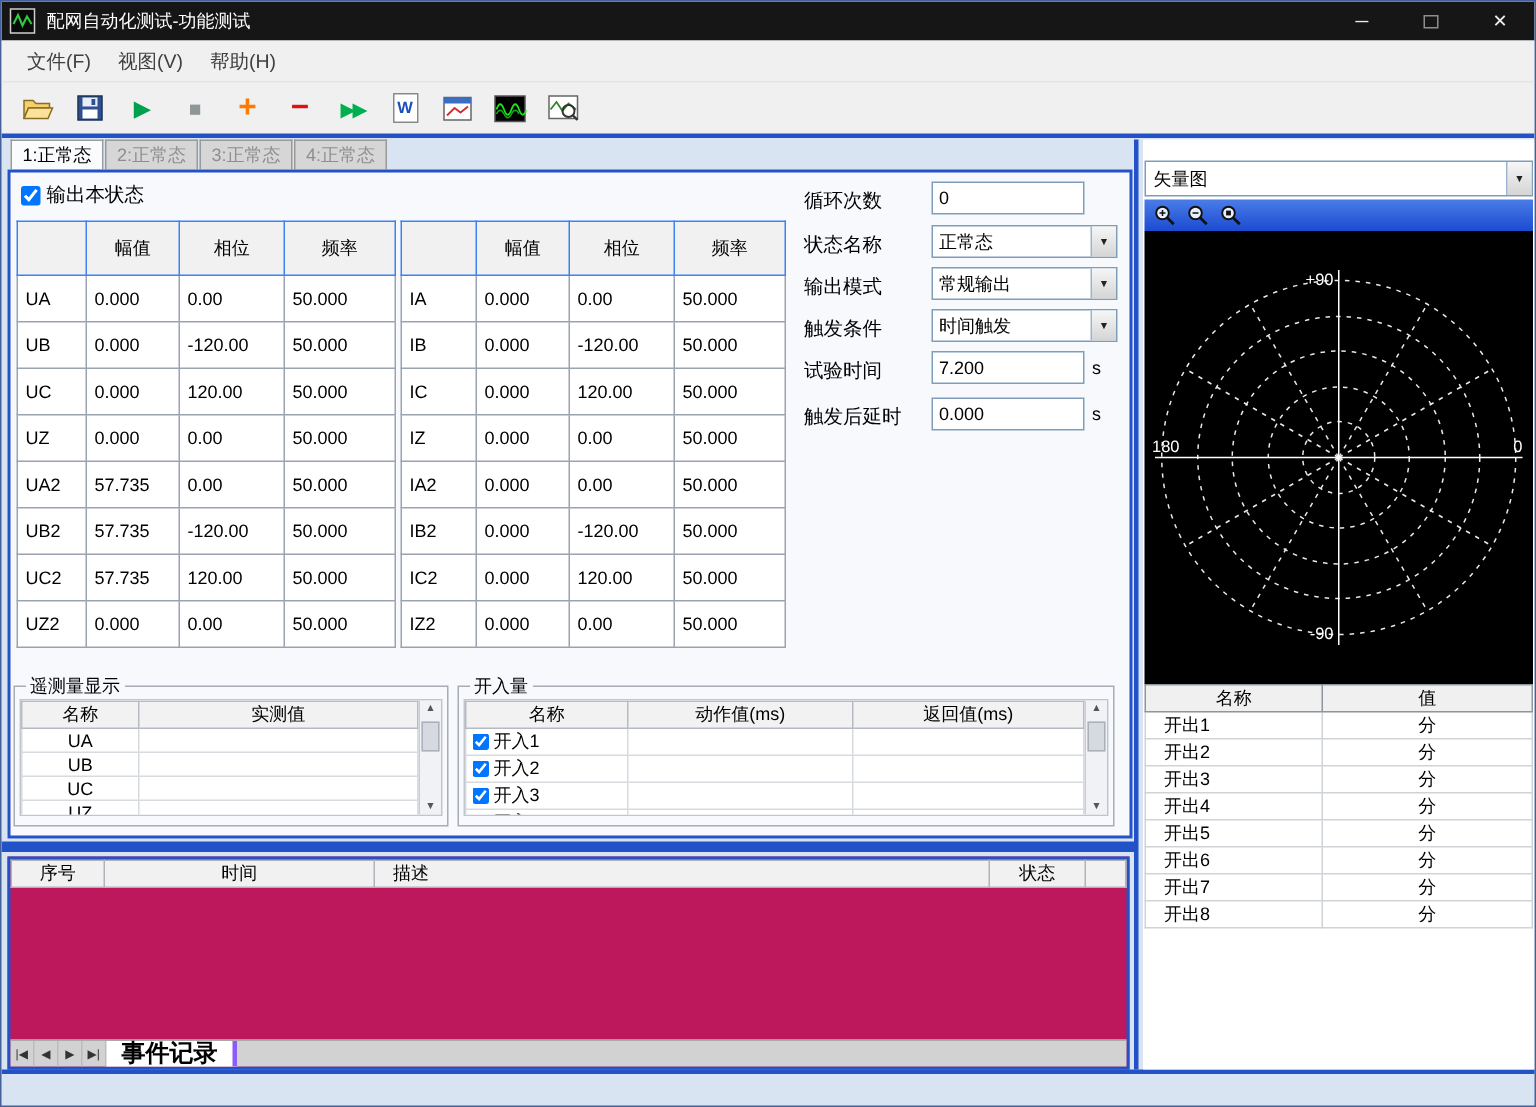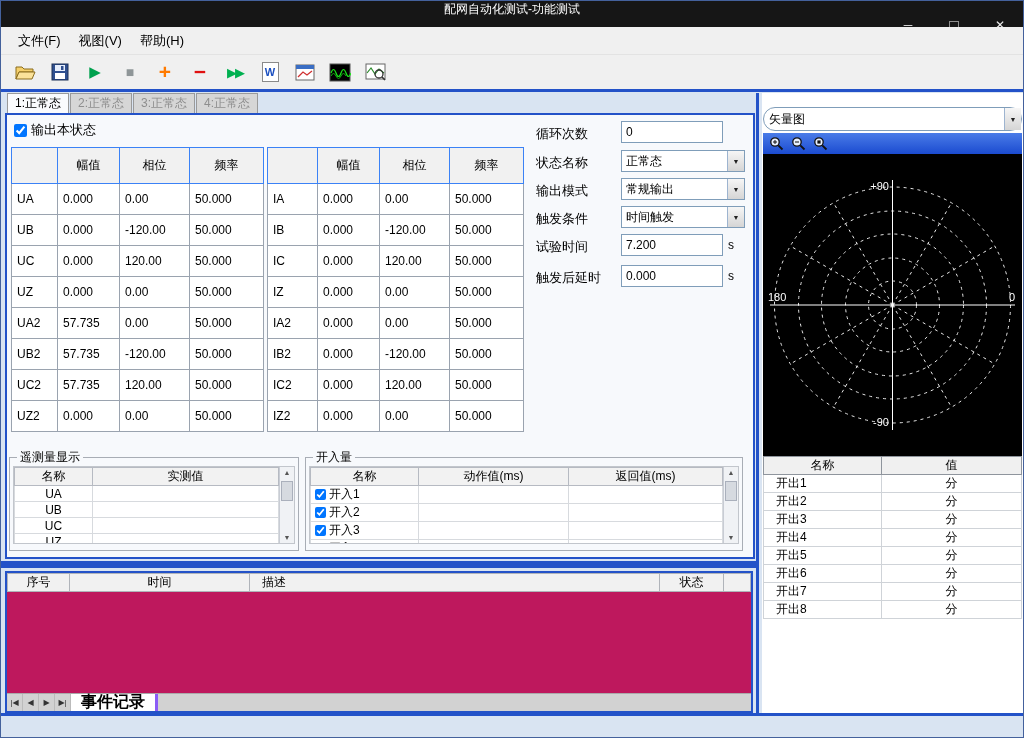--- a/index.html
+++ b/index.html
@@ -2,32 +2,32 @@
 <html><head>
 <meta charset="utf-8">
 <style>
   * { margin:0; padding:0; box-sizing:border-box; }
   body { background:#9aa4b4; font-family:"Liberation Sans",sans-serif; }
   #win { position:relative; width:1024px; height:738px; background:#d9e4f2; overflow:hidden;
          font-size:13px; color:#000; border:1px solid #44619c; }
 
   
   #titlebar { position:absolute; top:0; left:0; right:0; height:26px; background:#161616;
-              color:#fff; display:flex; align-items:center;flex-direction:column; }
+              color:#fff; display:flex; align-items:center; }
   #titlebar .app-icon { width:18px; height:18px; margin:0 7px 0 5px; }
   #titlebar .t { font-size:12px; }
   #titlebar .controls { margin-left:auto; display:flex; height:100%; }
   .wbtn { width:46px; display:flex; align-items:center; justify-content:center;
           font-size:12px; color:#eee; }
   .wbtn.max span { display:block; width:10px; height:9px; border:1px solid #8d8d8d; }
 
   
   #menubar { position:absolute; top:26px; left:0; right:0; height:28px; background:#f0f0f0;
              display:flex; align-items:center; padding-left:8px; border-bottom:1px solid #e3e3e3; }
-  .menu-item { padding:3px 9px; color:#000000; font-size:13px; }
+  .menu-item { padding:3px 9px; color:#404040; font-size:13px; }
   #toolbar { position:absolute; top:54px; left:0; right:0; height:37px; background:#f0f0f0;
              border-bottom:3px solid #2352c8; display:flex; align-items:center;
              padding-left:10px; gap:7px; }
   .tbtn { width:28px; height:26px; display:flex; align-items:center; justify-content:center; }
   .g-run   { color:#00a14e; font-size:15px; }
   .g-stop  { color:#8f9698; font-size:14px; }
   .g-add   { color:#ff7a00; font-size:21px; font-weight:bold; }
   .g-del   { color:#e01010; font-size:21px; font-weight:bold; }
   .g-ff    { color:#00b050; font-size:13px; letter-spacing:-2px; }
   .wdoc    { width:17px; height:20px; background:#fff; border:1px solid #8a8a8a;
@@ -501,21 +501,21 @@
           <div class="navbtn">|◀</div>
           <div class="navbtn">◀</div>
           <div class="navbtn">▶</div>
           <div class="navbtn">▶|</div>
         </div>
       <div id="event-tab">事件记录</div>
     </div>
   </div>
 
   <div id="right-panel">
-    <div id="vector-combo" class="combo" style="position:absolute;border-radius:12px;">
+    <div id="vector-combo" class="combo" style="position:absolute;">
       <span class="cval">矢量图</span>
       <span class="carrow"></span>
     </div>
     <div id="zoom-bar">
       <div class="zbtn">
         <svg width="15" height="15" viewBox="0 0 15 15">
           <circle cx="6" cy="6" r="4.2" fill="#e8f0ff" stroke="#111" stroke-width="1.3"></circle>
           <line x1="9.3" y1="9.3" x2="13.5" y2="13.5" stroke="#111" stroke-width="1.8"></line>
           <line x1="4" y1="6" x2="8" y2="6" stroke="#111"></line>
             <line x1="6" y1="4" x2="6" y2="8" stroke="#111"></line>

